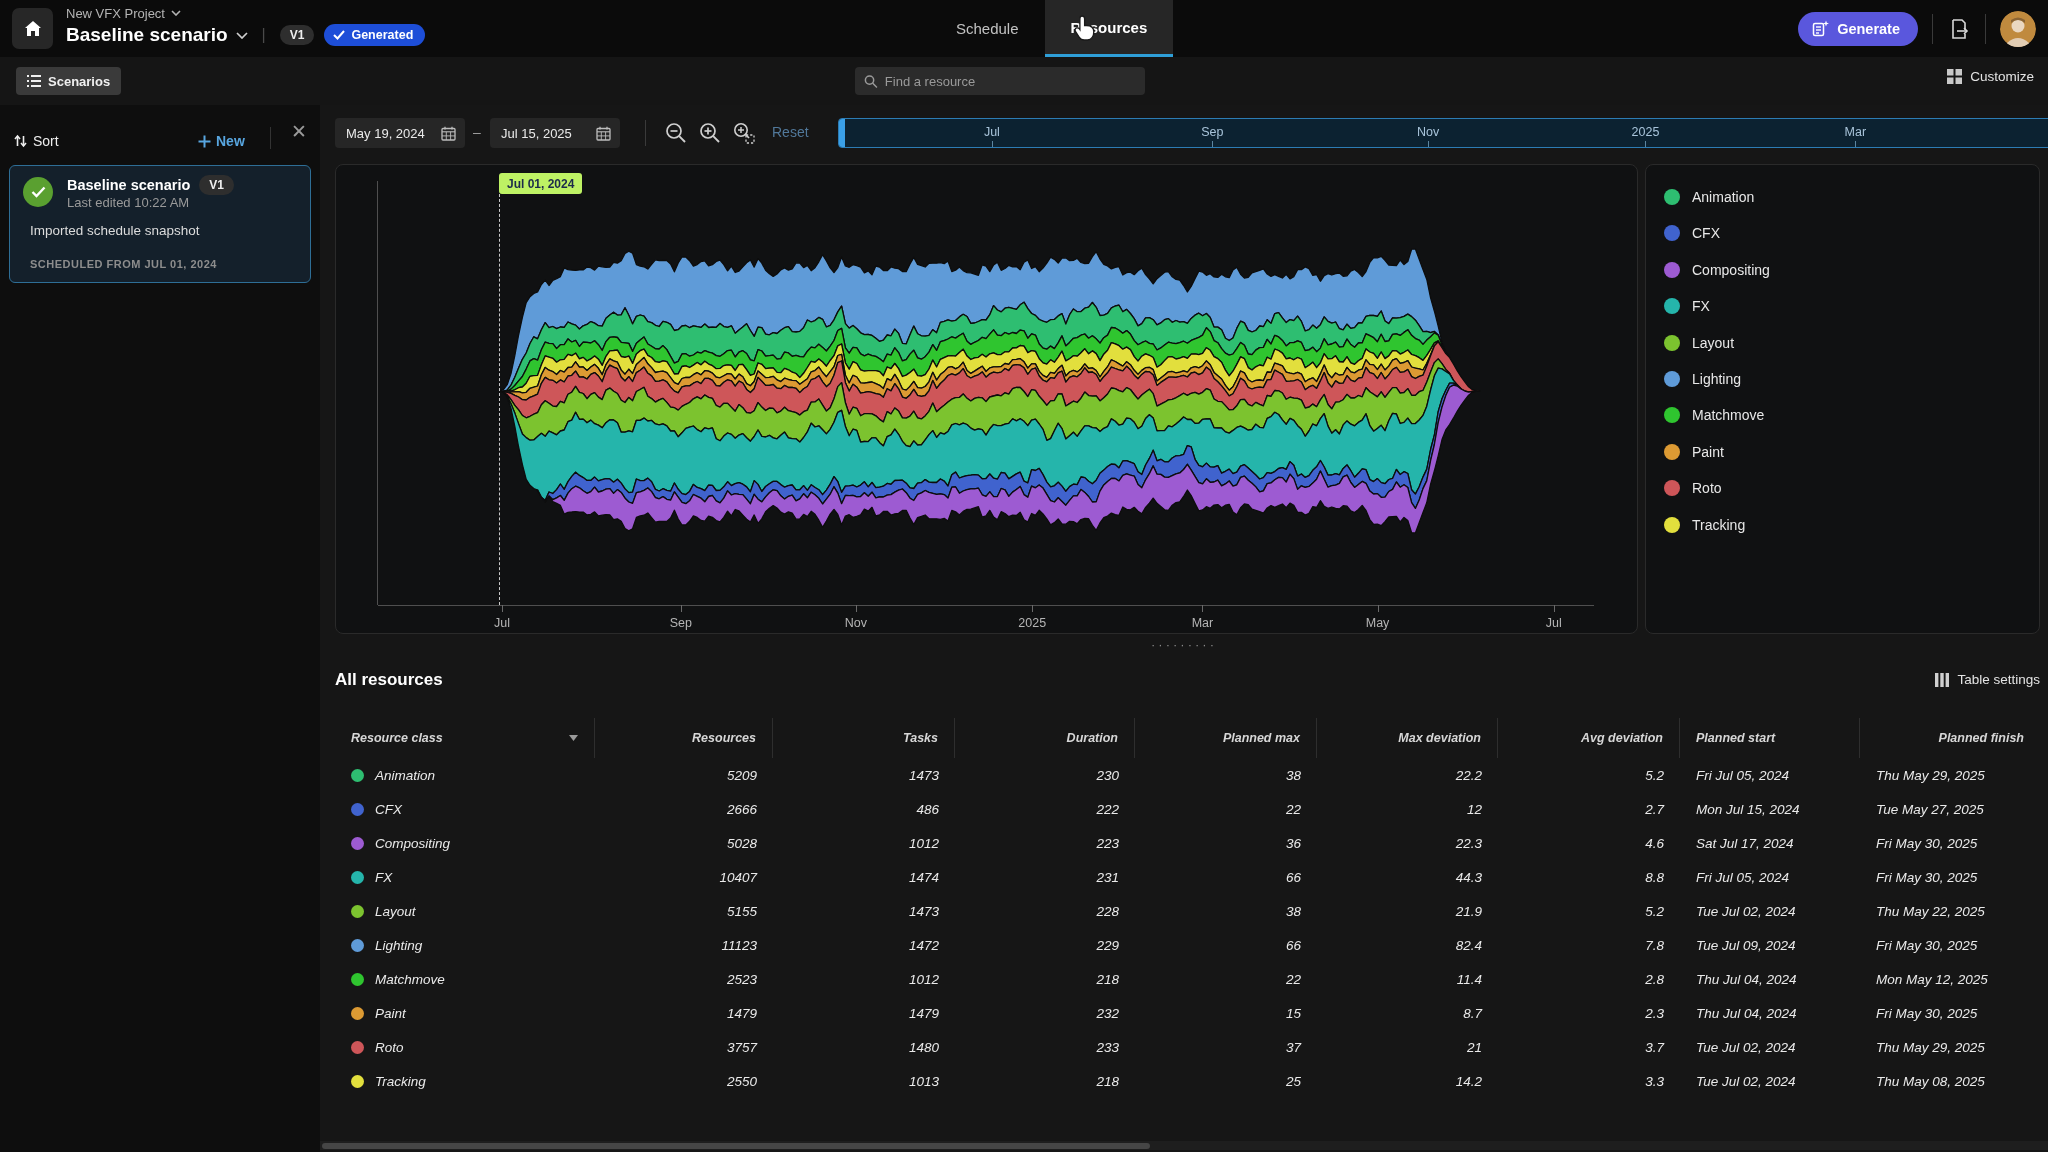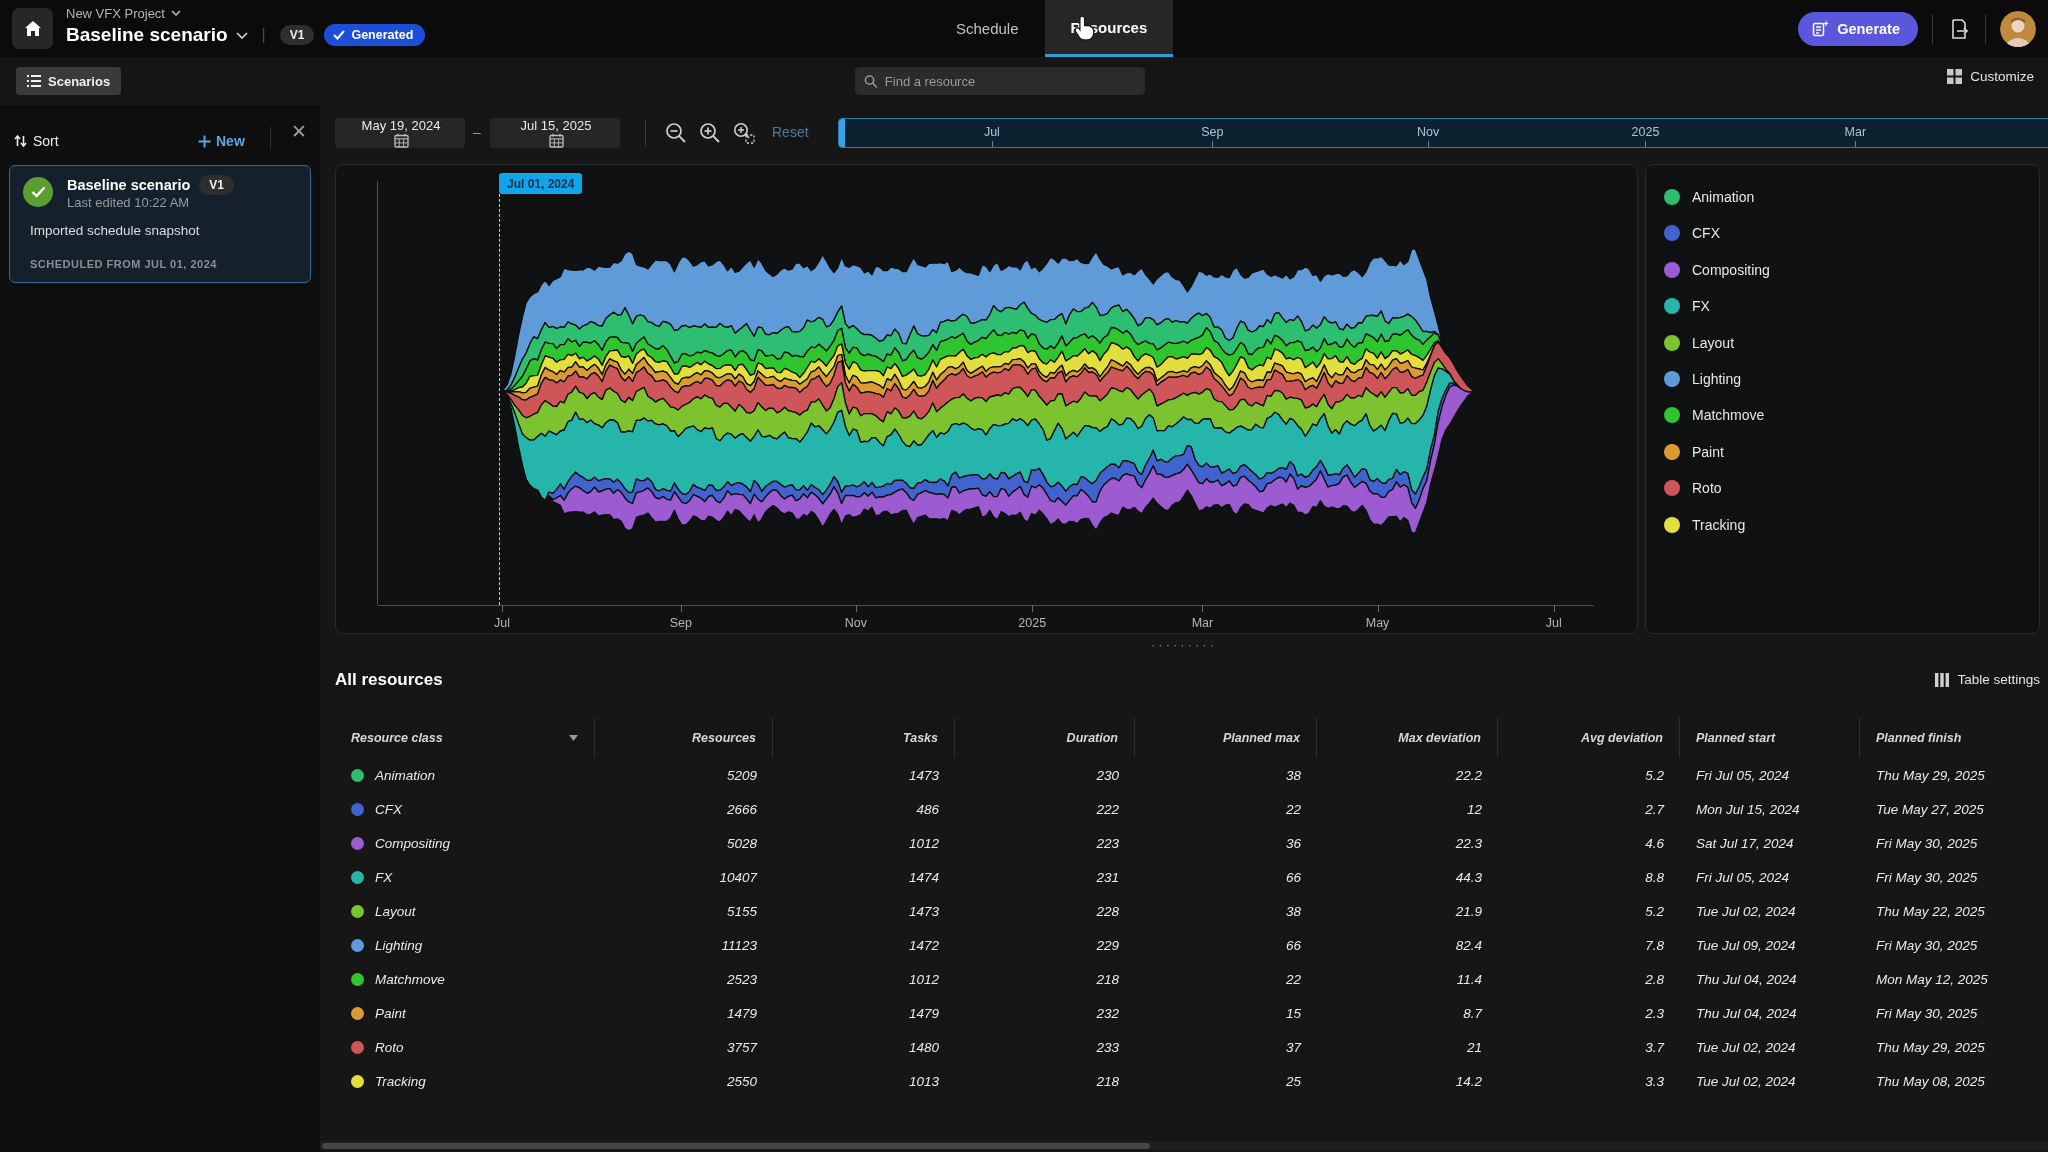--- a/index.html
+++ b/index.html
@@ -61,41 +61,41 @@
   #card-title { font-size:14.5px; font-weight:bold; color:#fff; }
   #card-edited { position:absolute; left:57px; top:29px; font-size:13px; color:#9a9a9a; }
   #card-desc { position:absolute; left:20px; top:57px; font-size:13.5px; color:#dcdcdc; }
   #card-note { position:absolute; left:20px; top:92px; font-size:11px; font-weight:bold;
     letter-spacing:0.5px; color:#8d8d8d; }
 
   
   #toolbar { position:absolute; left:320px; top:105px; width:1728px; height:55px; }
   .date-input { position:absolute; top:13px; height:30px; background:#262626; border-radius:4px;
     display:flex; align-items:center; justify-content:space-between; padding:0 9px 0 11px;
-    font-size:13px; color:#eaeaea; width:130px; cursor:pointer;flex-direction:column; }
+    font-size:13px; color:#eaeaea; width:130px; cursor:pointer; }
   #date-dash { position:absolute; left:153px; top:19px; color:#9a9a9a; font-size:14px; }
   .tdiv { position:absolute; top:15px; width:1px; height:26px; background:#3a3a3a; }
   .zoom-ic { position:absolute; top:16px; width:24px; height:24px; cursor:pointer; }
   #reset-btn { position:absolute; left:452px; top:19px; font-size:14px; color:#51789a;
     background:none; border:none; cursor:pointer; font-family:"Liberation Sans",sans-serif; }
   #scrubber { position:absolute; left:518px; top:13px; width:1502px; height:30px; background:#0c2231;
     border:1.5px solid #2c7cb4; border-radius:4px; overflow:hidden; cursor:pointer; }
   .scrub-label { position:absolute; top:6px; transform:translateX(-50%); font-size:12.5px; color:#a9c4da; }
   .scrub-tick { position:absolute; bottom:0; width:1px; height:6px; background:#5c85a0; }
   .scrub-handle { position:absolute; top:0; width:6px; height:100%; background:#3aa0e8; }
 
   
   #chart-panel { position:absolute; left:335px; top:164px; width:1303px; height:470px;
     background:#101112; border:1px solid #2a2a2a; border-radius:8px; overflow:hidden; }
   #y-axis { position:absolute; left:41px; top:16px; width:1px; height:424px; background:#4f4f4f; }
   #x-axis { position:absolute; left:42px; top:440px; width:1216px; height:1px; background:#4f4f4f; }
   .x-tick { position:absolute; top:440px; width:1px; height:7px; background:#6a6a6a; }
   .x-label { position:absolute; top:451px; transform:translateX(-50%); font-size:12.5px; color:#b5b5b5; }
   #stream-svg { position:absolute; left:42px; top:14px; }
-  #marker-pill { position:absolute; left:163px; top:8px; height:21px; background:#0ea5e9; color:#1c2b4a;
+  #marker-pill { position:absolute; left:163px; top:8px; height:21px; background:#bef264; color:#1c2b4a;
     font-size:12px; font-weight:bold; border-radius:3px; display:flex; align-items:center; padding:0 8px; }
   #marker-line { position:absolute; left:163px; top:29px; height:411px; width:0;
     border-left:1.5px dashed #c9c9c9; }
 
   
   #legend-panel { position:absolute; left:1645px; top:164px; width:395px; height:470px;
     background:#101112; border:1px solid #2a2a2a; border-radius:8px; }
   .legend-item { position:absolute; left:18px; display:flex; align-items:center; gap:12px; cursor:pointer; }
   .legend-dot { width:16px; height:16px; border-radius:50%; }
   .legend-label { font-size:14px; color:#e8e8e8; }
@@ -106,21 +106,21 @@
 
   
   #table-head-row { position:absolute; left:335px; top:660px; width:1705px; height:46px; }
   #all-resources-title { position:absolute; left:0; top:10px; font-size:17px; font-weight:bold; color:#fff; }
   #table-settings-btn { position:absolute; right:0; top:12px; display:flex; align-items:center; gap:8px;
     font-size:13.5px; color:#e3e3e3; background:none; border:none; cursor:pointer; font-family:"Liberation Sans",sans-serif; }
   #res-table { position:absolute; left:335px; top:718px; width:1705px;font-style:italic; }
   .tgrid { display:grid; grid-template-columns:260px 178px 182px 180px 182px 181px 182px 180px 180px; }
   .th { height:40px; display:flex; align-items:center; font-size:12.5px; font-weight:bold;
     color:#d6d6d6; border-right:1px solid #2e2e2e; padding:0 16px; cursor:pointer; }
-  .th:last-child { border-right:none; }
+  .th:last-child { border-right:none;justify-content:flex-end; }
   .th.num { justify-content:flex-end; }
   .th.first { justify-content:space-between; }
   .td { height:34px; display:flex; align-items:center; font-size:13.5px; color:#eaeaea; padding:0 16px; }
   .td.num { justify-content:flex-end; }
   .row-dot { width:13px; height:13px; border-radius:50%; margin-right:11px; flex:none; }
 
   
   #hscroll-track { position:absolute; left:320px; top:1141px; width:1728px; height:9px; background:#1e1e1e; }
   #hscroll-thumb { position:absolute; left:2px; top:1.5px; width:828px; height:6px; background:#464646; border-radius:3px; cursor:grab; }
 

